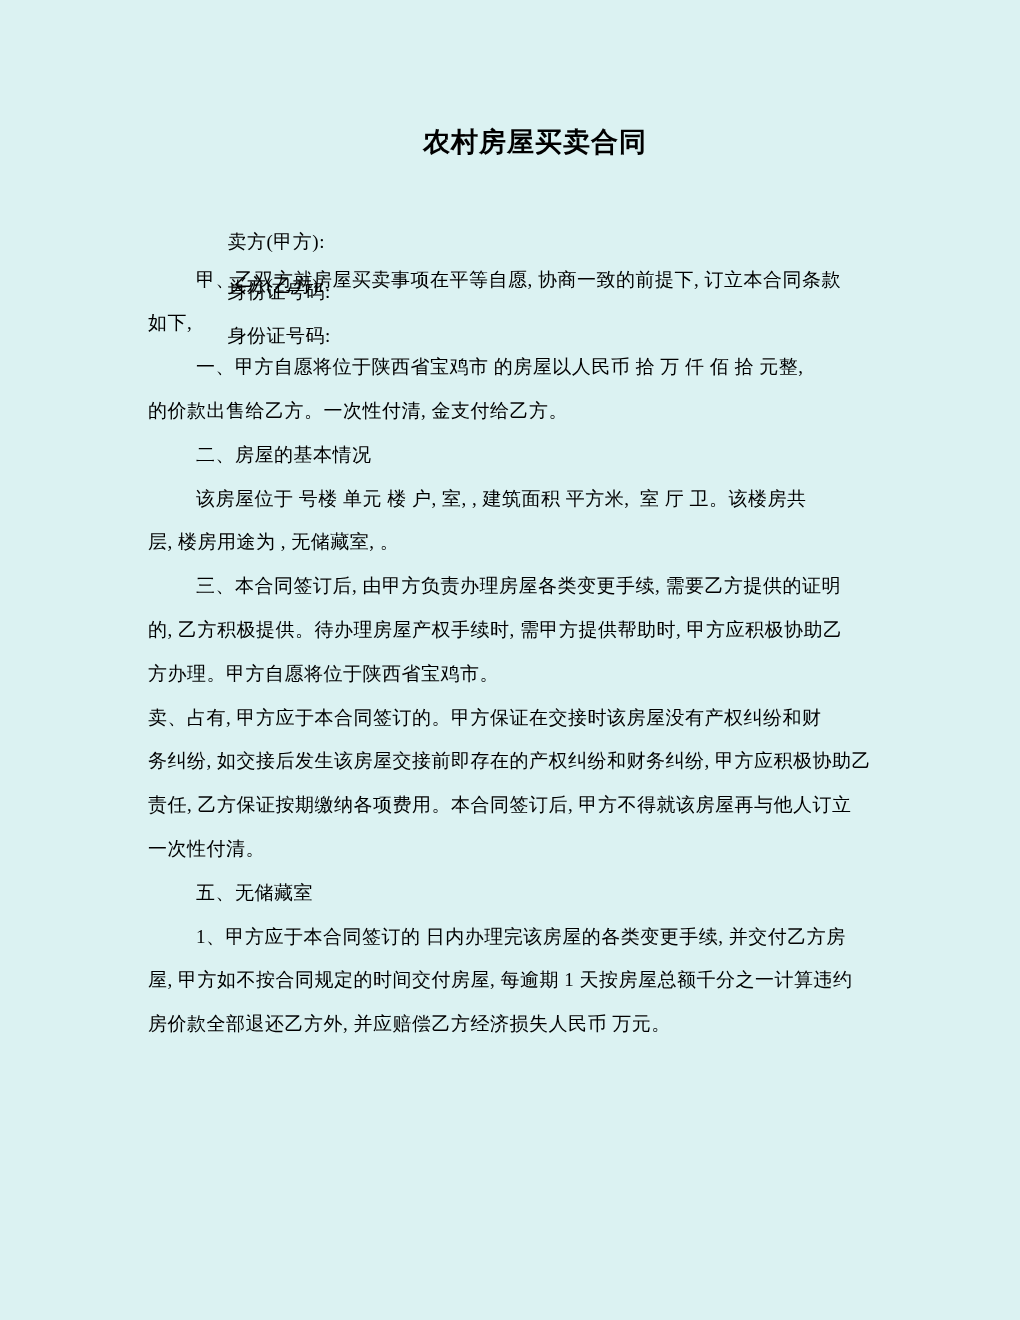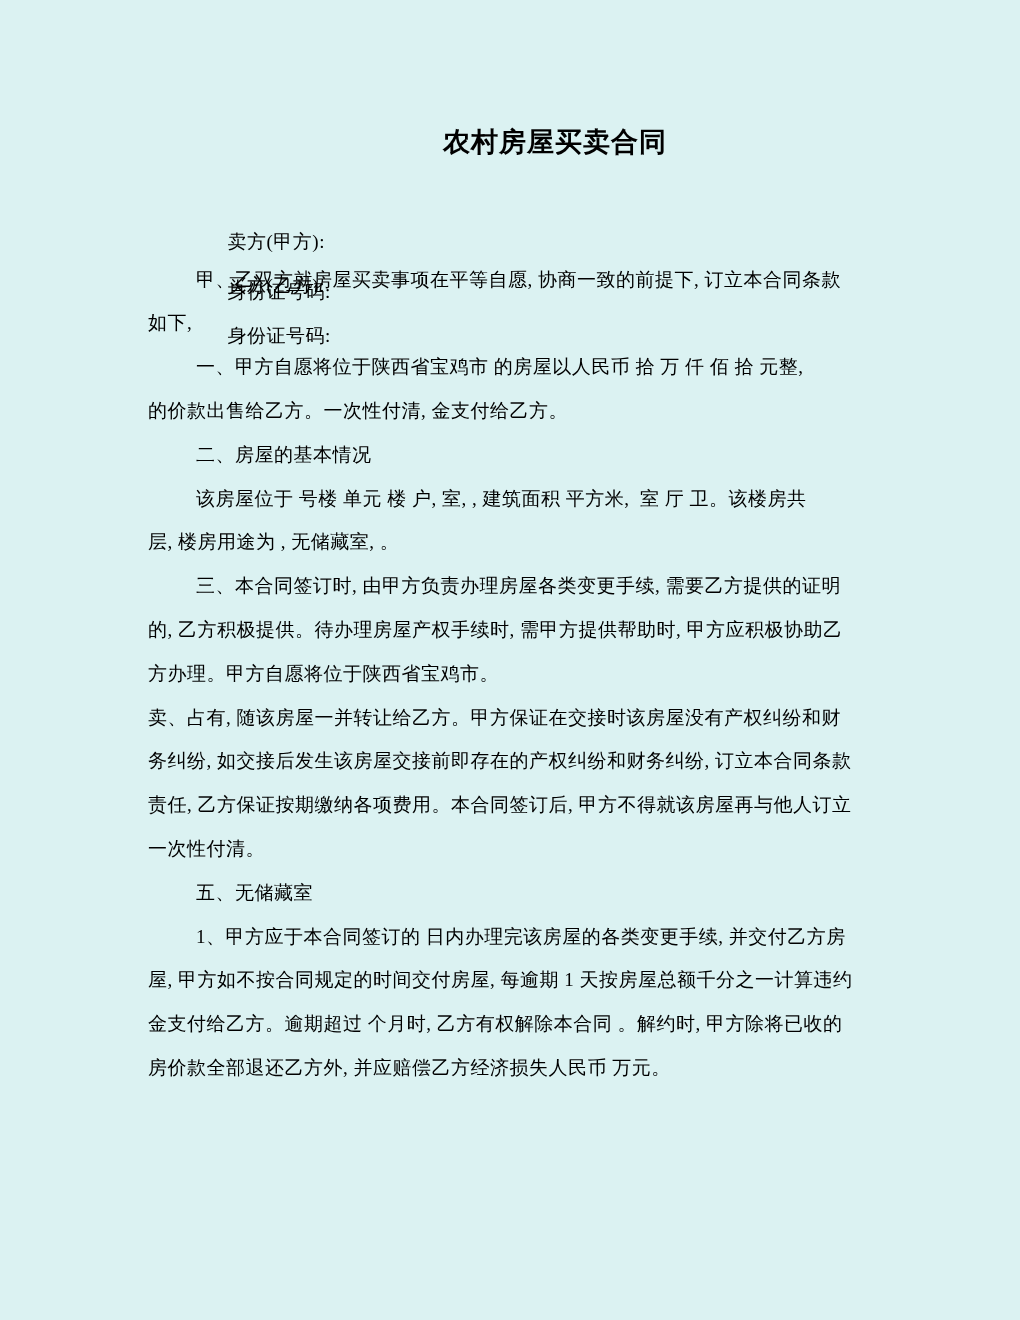--- a/index.html
+++ b/index.html
@@ -15,21 +15,21 @@
   .doc {
     position: absolute;
     left: 148px;
     top: 0;
     width: 726px;
     height: 1320px;
   }
   .title {
     position: absolute;
     top: 124px;
-    left: 44px;            
+    left: 24px;            
     width: 726px;
     margin: 0;
     text-align: center;
     font-size: 27px;
     font-weight: bold;
     letter-spacing: 1px;
     line-height: 36px;
     white-space: pre;
   }
   .body-lines {
@@ -67,26 +67,25 @@
       <span class="idnum">身份证号码:</span>
     </div>
 
   <div class="line indent">甲、乙双方就房屋买卖事项在平等自愿, 协商一致的前提下, 订立本合同条款</div>
       <div class="line">如下,</div>
       <div class="line indent">一、甲方自愿将位于陕西省宝鸡市 的房屋以人民币 拾 万 仟 佰 拾 元整,</div>
       <div class="line">的价款出售给乙方。一次性付清, 金支付给乙方。</div>
       <div class="line indent">二、房屋的基本情况</div>
       <div class="line indent">该房屋位于 号楼 单元 楼 户, 室, , 建筑面积 平方米,  室 厅 卫。该楼房共</div>
       <div class="line">层, 楼房用途为 , 无储藏室, 。</div>
-      <div class="line indent">三、本合同签订时, 由甲方负责办理房屋各类变更手续, 需要乙方提供的证明</div>
+      <div class="line indent">三、本合同签订后, 由甲方负责办理房屋各类变更手续, 需要乙方提供的证明</div>
       <div class="line">的, 乙方积极提供。待办理房屋产权手续时, 需甲方提供帮助时, 甲方应积极协助乙</div>
       <div class="line">方办理。甲方自愿将位于陕西省宝鸡市。</div>
-      <div class="line">卖、占有, 随该房屋一并转让给乙方。甲方保证在交接时该房屋没有产权纠纷和财</div>
-      <div class="line">务纠纷, 如交接后发生该房屋交接前即存在的产权纠纷和财务纠纷, 订立本合同条款</div>
+      <div class="line">卖、占有, 甲方应于本合同签订的。甲方保证在交接时该房屋没有产权纠纷和财</div>
+      <div class="line">务纠纷, 如交接后发生该房屋交接前即存在的产权纠纷和财务纠纷, 甲方应积极协助乙</div>
       <div class="line">责任, 乙方保证按期缴纳各项费用。本合同签订后, 甲方不得就该房屋再与他人订立</div>
       <div class="line">一次性付清。</div>
       <div class="line indent">五、无储藏室</div>
       <div class="line indent">1、甲方应于本合同签订的 日内办理完该房屋的各类变更手续, 并交付乙方房</div>
       <div class="line">屋, 甲方如不按合同规定的时间交付房屋, 每逾期 1 天按房屋总额千分之一计算违约</div>
-      <div class="line">金支付给乙方。逾期超过 个月时, 乙方有权解除本合同 。解约时, 甲方除将已收的</div>
       <div class="line">房价款全部退还乙方外, 并应赔偿乙方经济损失人民币 万元。</div>
     </div>
 </div>
 
 </body></html>

